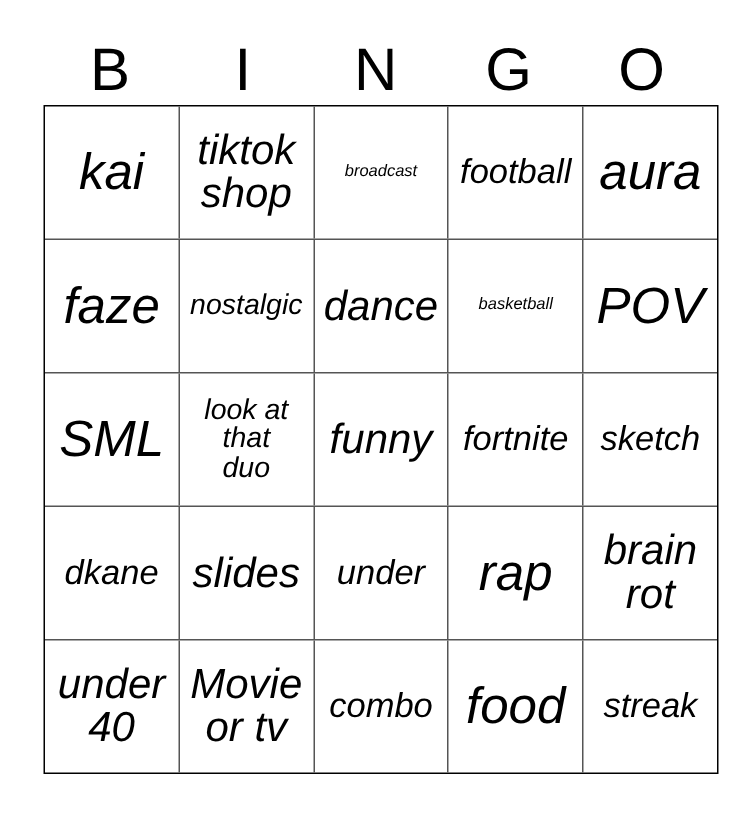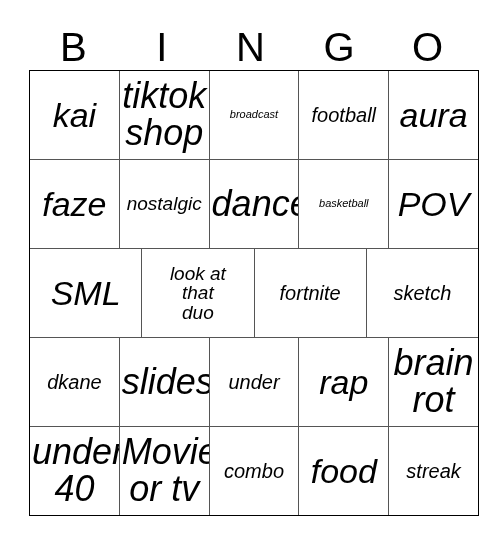--- a/index.html
+++ b/index.html
@@ -78,22 +78,22 @@
   .cell-text {
     display: block;
     width: 100%;
     text-align: center;
     white-space: pre-line;
     line-height: 1.02;
     color: #000;
   }
   
   .fs-xl  { font-size: 34px; }
-  .fs-md  { font-size: 36px; }
-  .fs-sm  { font-size: 20px; }
+  .fs-md  { font-size: 28px; }
+  .fs-sm  { font-size: 23px; }
   .fs-xs  { font-size: 19px; }
   .fs-xxs { font-size: 11px; }
 </style>
 </head>
 <body>
 
 <div id="card">
 
   <div id="header-row">
     <div class="header-cell">B</div>
@@ -145,20 +145,23 @@
     <div class="grid-row">
       <div class="cell">
           <span class="cell-text fs-xl">SML</span>
         </div>
       <div class="cell">
           <span class="cell-text fs-xs">look at
 that
 duo</span>
         </div>
       <div class="cell">
+          <span class="cell-text fs-md">funny</span>
+        </div>
+      <div class="cell">
           <span class="cell-text fs-sm">fortnite</span>
         </div>
       <div class="cell">
           <span class="cell-text fs-sm">sketch</span>
         </div>
     </div>
 
     <div class="grid-row">
       <div class="cell">
           <span class="cell-text fs-sm">dkane</span>

